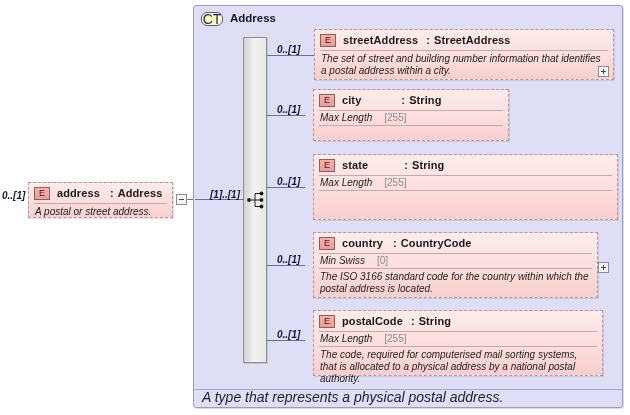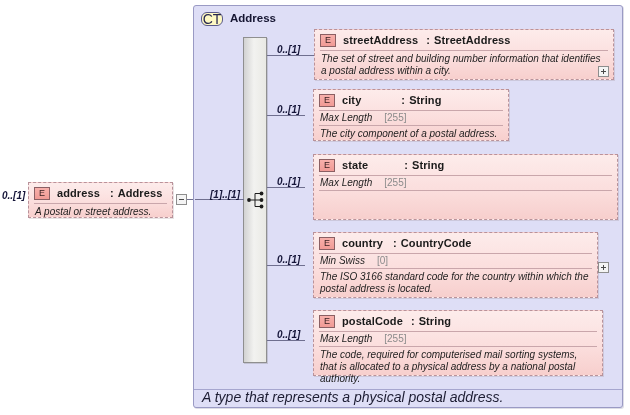--- a/index.html
+++ b/index.html
@@ -283,21 +283,20 @@
     <span class="ename">city</span>
     <span class="etype" style="margin:0 4px 0 40px;">:</span>
     <span class="etype">String</span>
   </div>
   <div class="sep"></div>
   <div class="facetrow">
     <span>Max Length</span>
     <span class="facetval">[255]</span>
   </div>
   <div class="sep"></div>
-  <div class="annot">The city component of a postal address.</div>
 </div>
 
 <div class="elembox" style="left:313px; top:154px; width:305px; height:66px;">
   <div class="titlerow">
     <span class="eicon">E</span>
     <span class="ename">state</span>
     <span class="etype" style="margin:0 4px 0 36px;">:</span>
     <span class="etype">String</span>
   </div>
   <div class="sep"></div>

